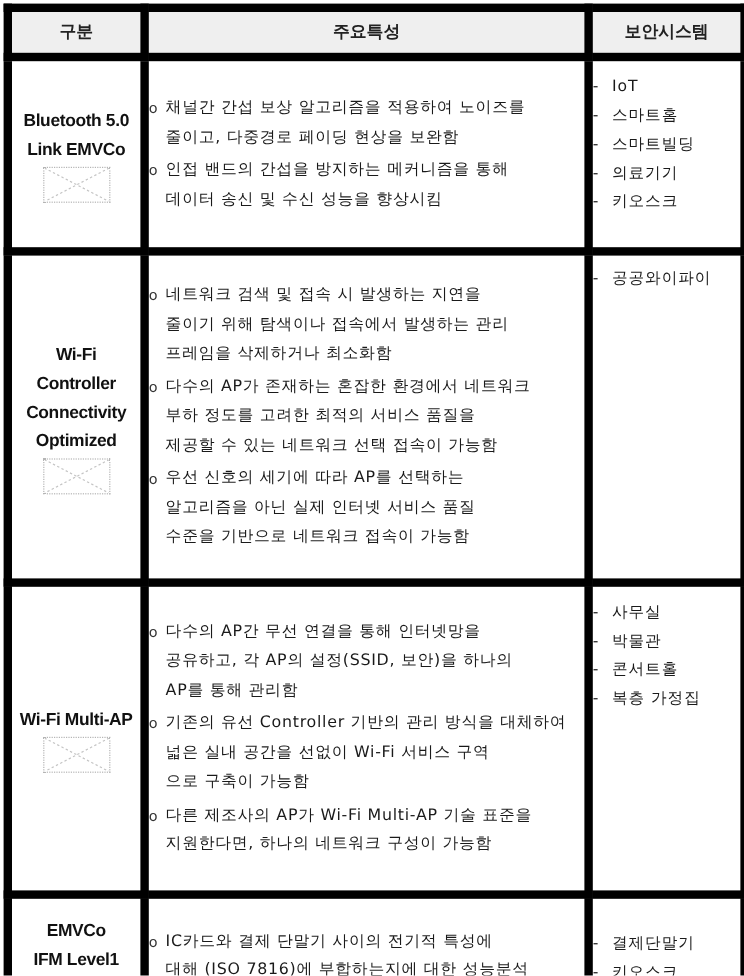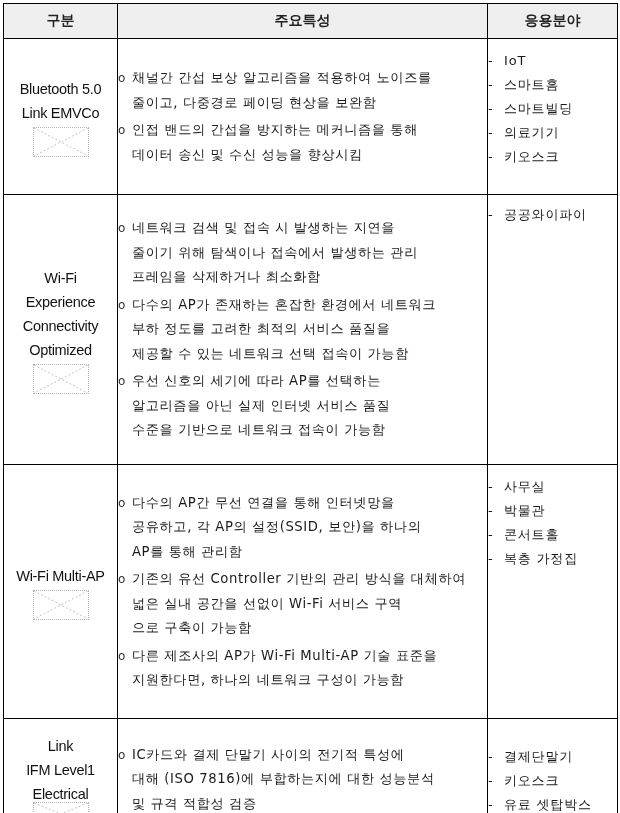--- a/index.html
+++ b/index.html
@@ -3,32 +3,32 @@
   <meta charset="utf-8">
   <style>
     html, body { margin: 0; padding: 0; background: #ffffff; }
     body { width: 620px; height: 813px; overflow: hidden; position: relative;
            font-family: "DejaVu Sans", sans-serif; color: #1a1a1a; }
     table.spec {
       position: absolute; left: 3px; top: 3px;
       width: 614px; border-collapse: collapse; table-layout: fixed;
     }
     table.spec td, table.spec th {
-      border: 1px solid #000000; padding: 0; vertical-align: middle;
+      border: 7px solid #000000; padding: 0; vertical-align: middle;
     }
     table.spec th {
       background: #efefef; height: 34px; font-weight: bold;
       font-size: 14px; text-align: center; color: #222;
     }
     col.c1 { width: 114px; }
     col.c2 { width: 370px; }
     col.c3 { width: 130px; }
     .cat {
       text-align: center; font-family: "Liberation Sans", sans-serif;
-      font-size: 14.5px; line-height: 24px; letter-spacing: -0.3px; color: #111;
+      font-size: 14.5px; line-height: 24px; letter-spacing: -0.3px; color: #111; font-weight: bold;
     }
     .cat .name { display: block; }
     .ph {
       display: block; margin: 2px auto 0; width: 54px; height: 28px;
       border: 1px dotted #b5b5b5; position: relative; overflow: hidden;
     }
     .ph svg { position: absolute; left: 0; top: 0; }
     .features { padding: 8px 8px 8px 8px; }
     .feat {
       display: flex; font-size: 13.2px; line-height: 24.5px; letter-spacing: 0.6px;
@@ -54,21 +54,21 @@
 <table class="spec">
   <colgroup>
       <col class="c1">
       <col class="c2">
       <col class="c3">
     </colgroup>
   <thead>
     <tr>
       <th>구분</th>
       <th>주요특성</th>
-      <th>응용분야</th>
+      <th>보안시스템</th>
     </tr>
   </thead>
   <tbody>
 
     <tr class="r1">
       <td class="cat">
         <span class="name">Bluetooth 5.0</span>
         <span class="name">Link EMVCo</span>
         <span class="ph">
           <svg width="54" height="28">
@@ -109,21 +109,21 @@
         <div class="app">
             <span class="dash">-</span>
             <span>키오스크</span>
           </div>
       </td>
     </tr>
 
     <tr class="r2">
       <td class="cat">
         <span class="name">Wi-Fi</span>
-        <span class="name">Experience</span>
+        <span class="name">Controller</span>
         <span class="name">Connectivity</span>
         <span class="name">Optimized</span>
         <span class="ph">
           <svg width="54" height="28">
               <line x1="0" y1="0" x2="54" y2="28" stroke="#c4c4c4" stroke-dasharray="2,2"></line>
               <line x1="54" y1="0" x2="0" y2="28" stroke="#c4c4c4" stroke-dasharray="2,2"></line>
             </svg>
         </span>
       </td>
       <td class="features">
@@ -198,21 +198,21 @@
           </div>
         <div class="app">
             <span class="dash">-</span>
             <span>복층 가정집</span>
           </div>
       </td>
     </tr>
 
     <tr class="r4">
       <td class="cat">
-        <span class="name">Link</span>
+        <span class="name">EMVCo</span>
         <span class="name">IFM Level1</span>
         <span class="name">Electrical</span>
         <span class="ph" style="margin-top:-4px;height:22px;">
           <svg width="54" height="22">
               <line x1="0" y1="0" x2="54" y2="22" stroke="#c4c4c4" stroke-dasharray="2,2"></line>
               <line x1="54" y1="0" x2="0" y2="22" stroke="#c4c4c4" stroke-dasharray="2,2"></line>
             </svg>
         </span>
       </td>
       <td class="features">

